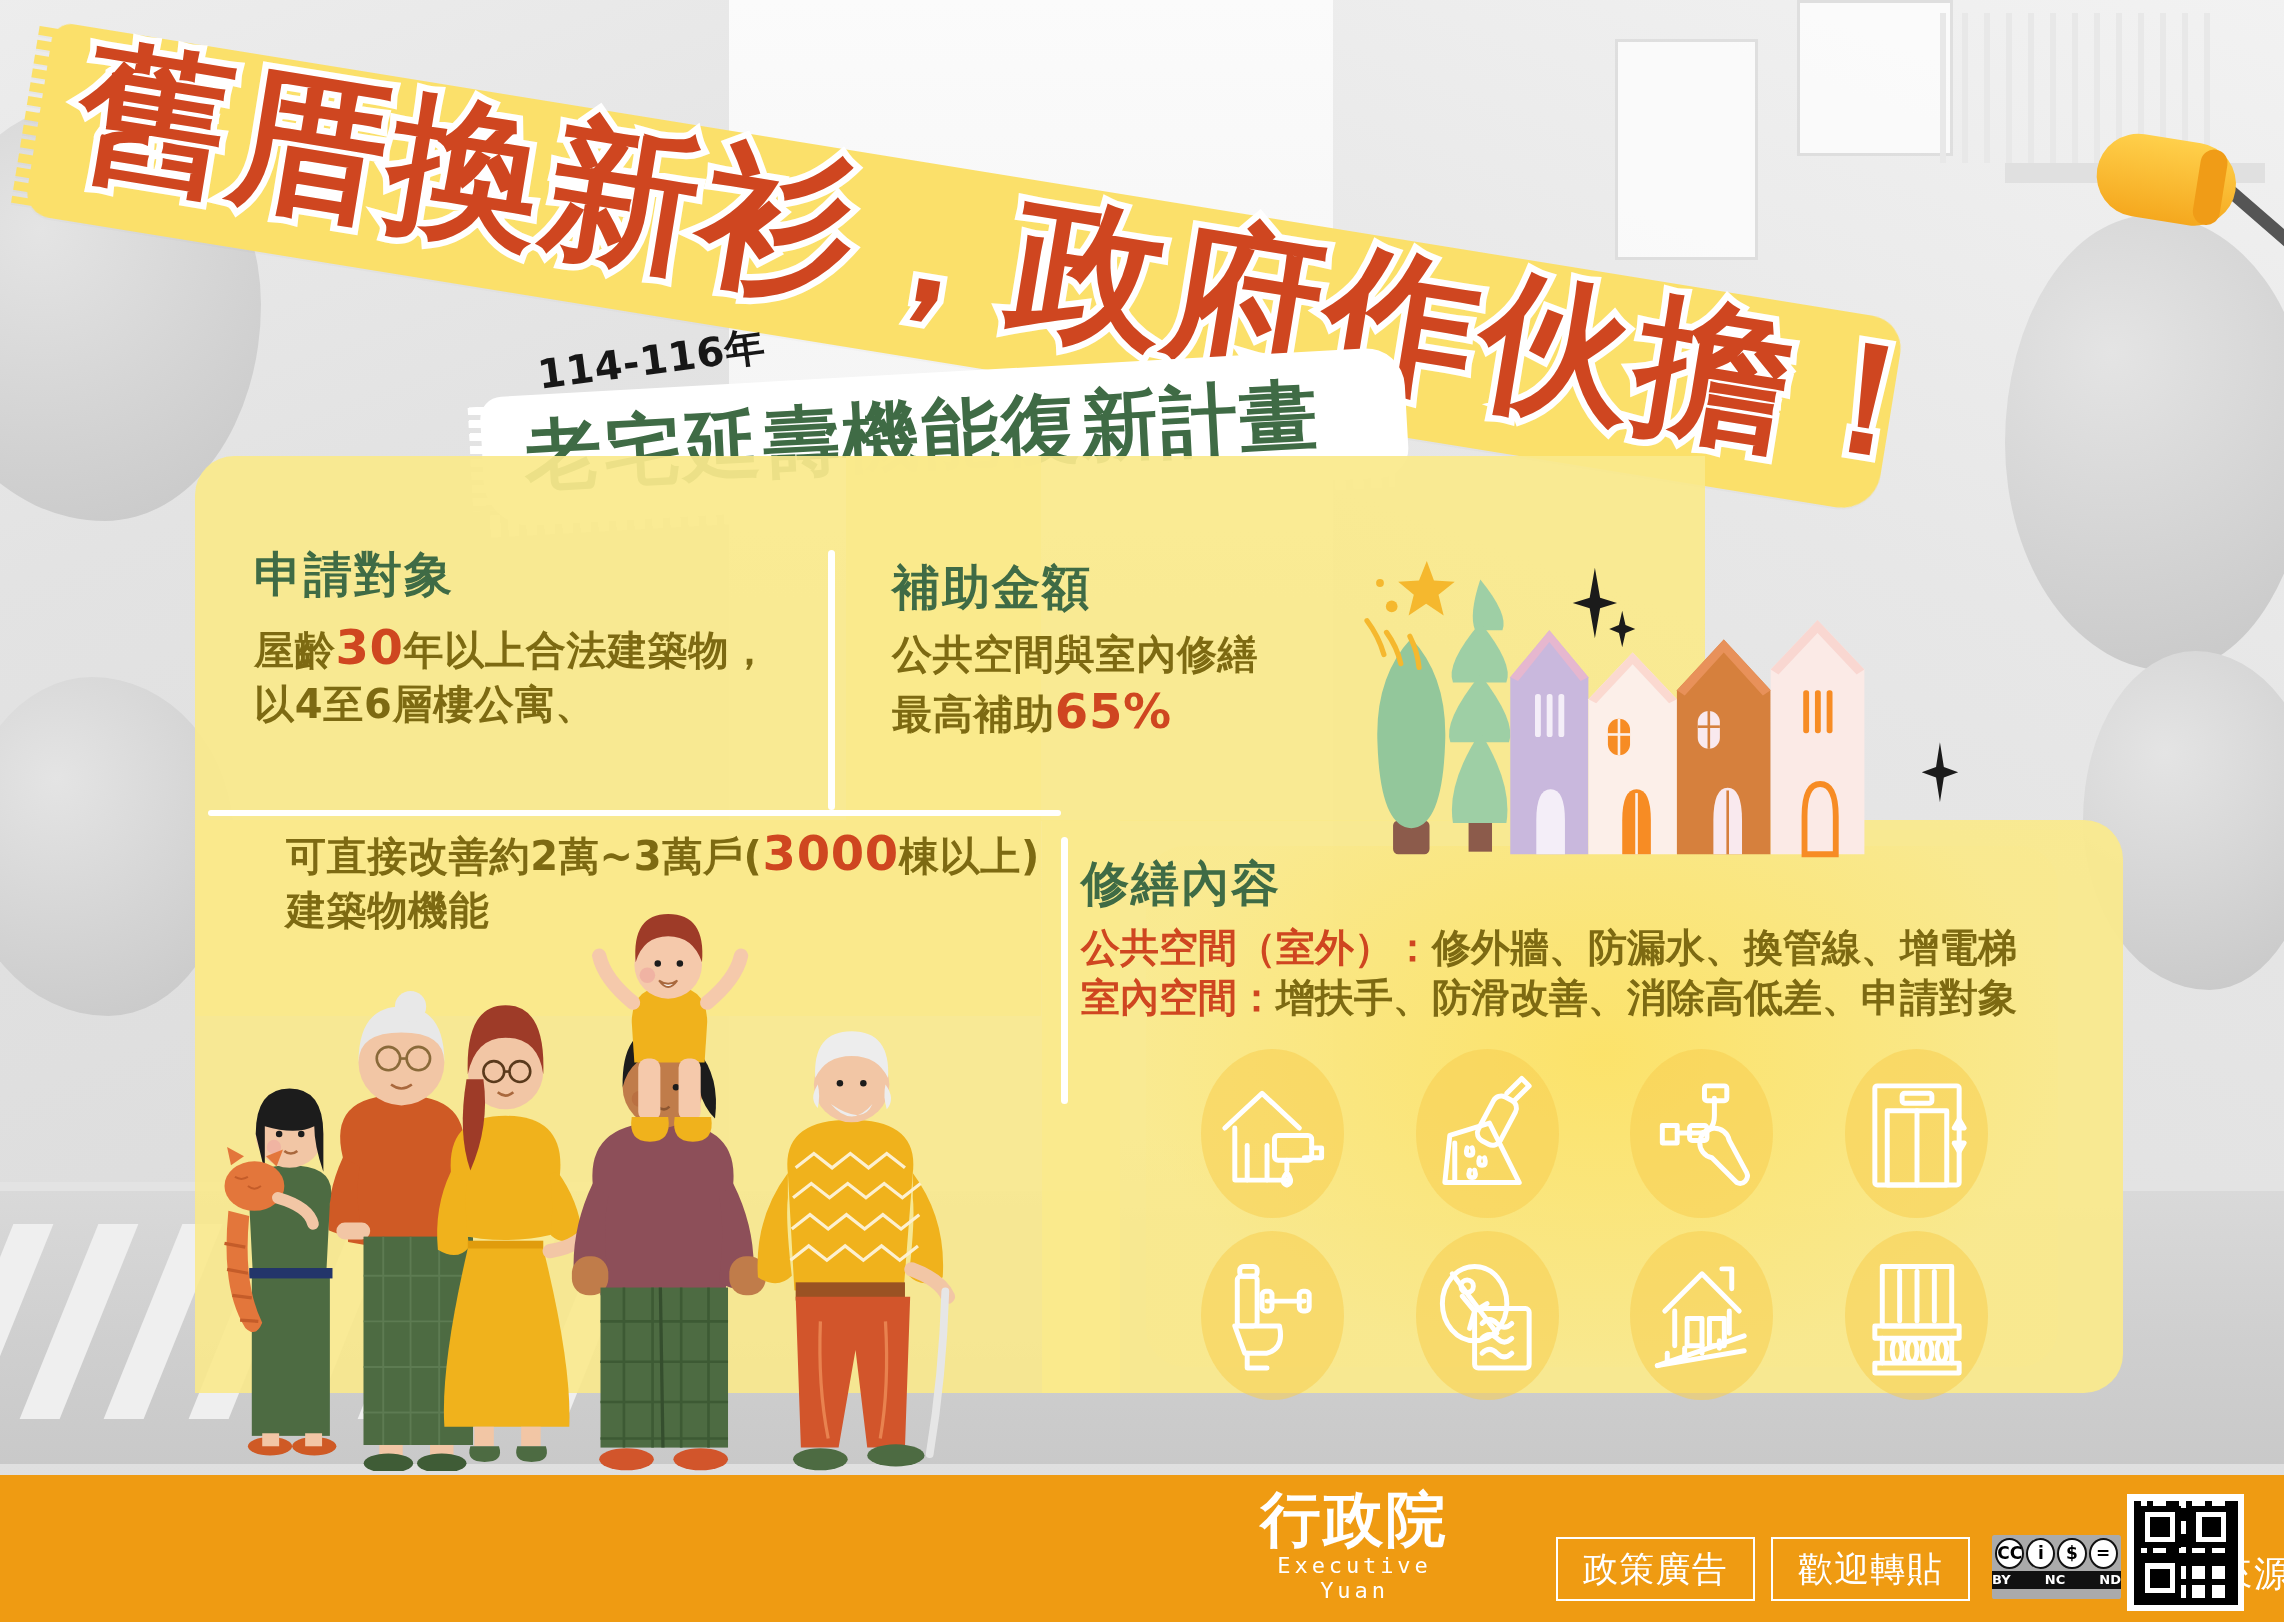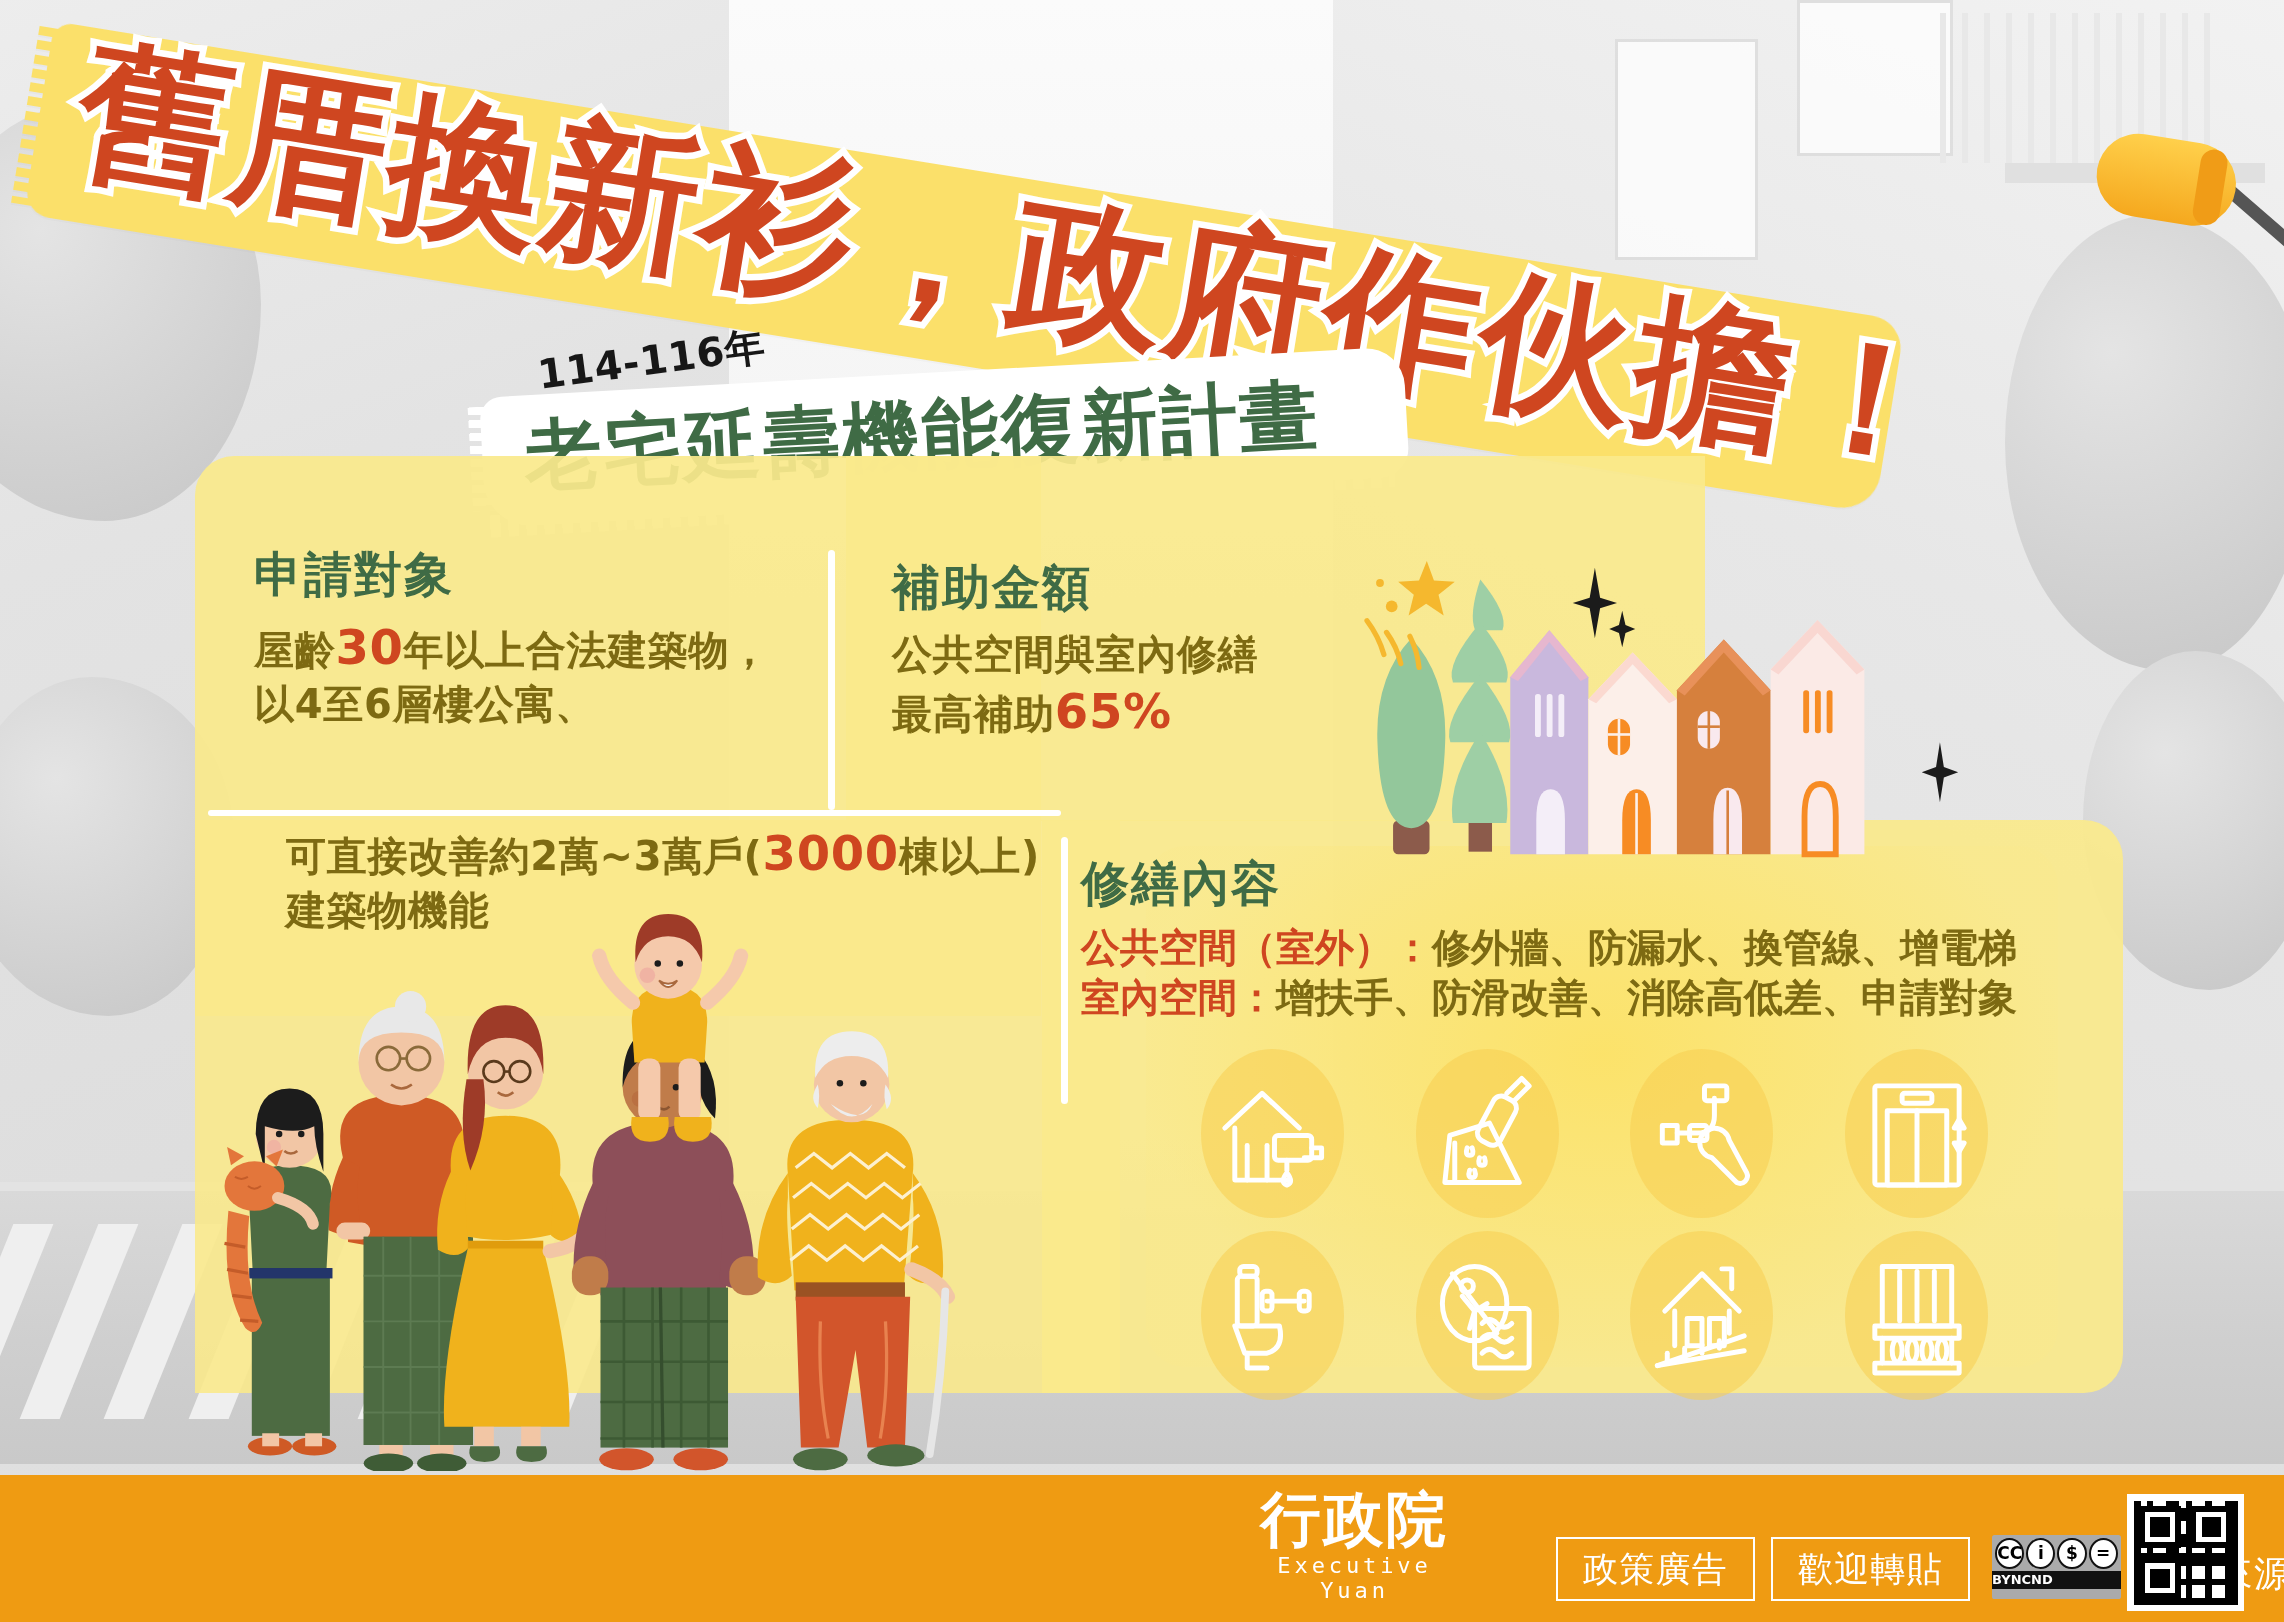--- a/index.html
+++ b/index.html
@@ -130,21 +130,21 @@
      display:flex;align-items:center;justify-content:center;
      font-family:"DejaVu Sans","Liberation Sans",sans-serif;font-size:35px;letter-spacing:1.3px;}
   .fbtn1{left:1556px;width:195px;}
   .fbtn2{left:1771px;width:195px;}
   .cc{position:absolute;left:1992px;top:1535px;width:129px;height:64px;background:#aaa;
       border-radius:2.6px;display:flex;flex-direction:column;}
   .cc .row1{display:flex;gap:2px;padding:2.6px 3.3px 0 3.3px;}
   .cc .row1 span{width:27px;height:27px;border-radius:50%;background:#fff;color:#000;
       font-family:"DejaVu Sans","Liberation Sans",sans-serif;font-weight:bold;font-size:17px;
       display:flex;align-items:center;justify-content:center;border:2px solid #111;}
-  .cc .row2{background:#111;color:#fff;display:flex;justify-content:flex-start;
+  .cc .row2{background:#111;color:#fff;display:flex;justify-content:space-between;
       font-family:"DejaVu Sans","Liberation Sans",sans-serif;font-weight:bold;font-size:13px;
       padding:1.3px 0 2px 0;margin-top:2px;}
   .srcinfo{position:absolute;left:2142px;top:1550px;color:#fff;white-space:nowrap;
       font-family:"DejaVu Sans","Liberation Sans",sans-serif;font-size:36px;letter-spacing:1.3px;}
   .qr{position:absolute;right:40px;top:1494px;width:117px;height:117px;background:#fff;
       padding:6.5px;box-sizing:border-box;}
   .qr .m{width:100%;height:100%;
       background-image:
         linear-gradient(90deg,#000 0 6.25%,transparent 6.25% 12.5%,#000 12.5% 18.75%,transparent 18.75% 31.25%,#000 31.25% 43.75%,transparent 43.75% 50%,#000 50% 56.25%,transparent 56.25% 68.75%,#000 68.75% 75%,transparent 75% 87.5%,#000 87.5% 100%),
         linear-gradient(0deg,#000 0 6.25%,transparent 6.25% 18.75%,#000 18.75% 25%,transparent 25% 37.5%,#000 37.5% 50%,transparent 50% 56.25%,#000 56.25% 68.75%,transparent 68.75% 81.25%,#000 81.25% 93.75%,transparent 93.75% 100%);

